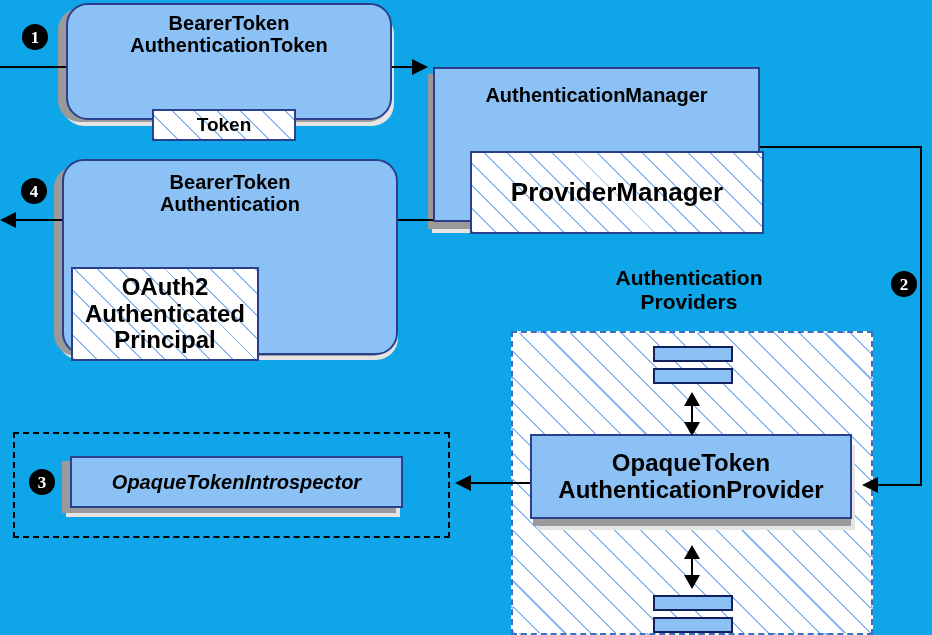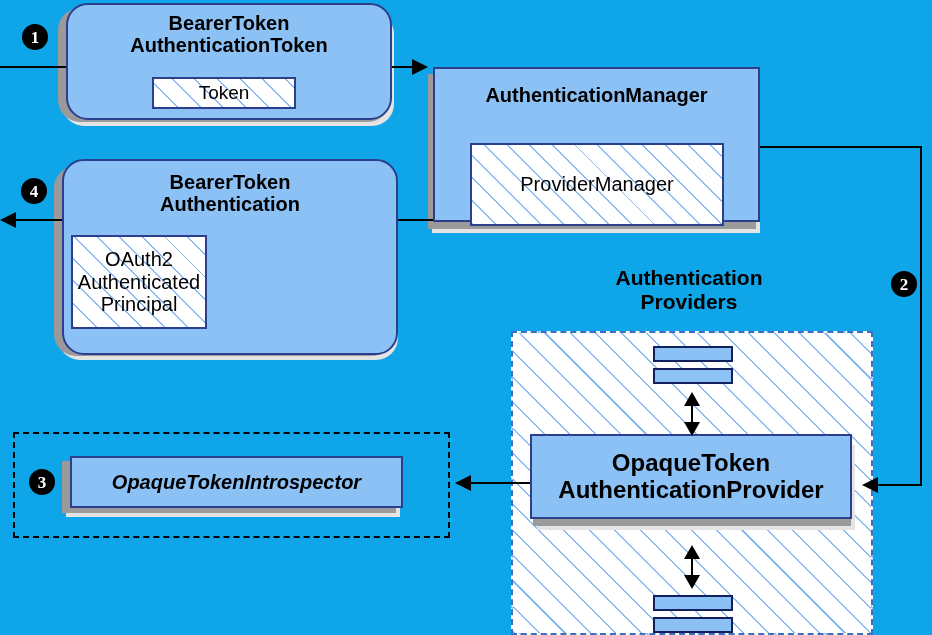--- a/index.html
+++ b/index.html
@@ -59,26 +59,27 @@
     background-image: repeating-linear-gradient(
       45deg,
       rgba(120,175,240,0.85) 0px,
       rgba(120,175,240,0.85) 1.4px,
       rgba(255,255,255,0) 1.4px,
       rgba(255,255,255,0) 16px
     );
     display: flex;
     align-items: center;
     justify-content: center;
-    font-weight: normal;
+    font-weight: bold;
     color: #000;
     text-align: center;
     line-height: 1.12;
     white-space: pre-line;
     z-index: 7;
+    margin-top: 32px;
   }
 
   
   .dashed-black {
     position: absolute;
     box-sizing: border-box;
     border: 2.5px dashed #000000;
     background: transparent;
     z-index: 1;
   }
@@ -189,29 +190,29 @@
   <div class="line-h" style="left:0px; top:66px; width:68px;"></div>
 
   <div class="line-h" style="left:392px; top:66px; width:30px;"></div>
   <div class="arrow arrow-right" style="left:412px; top:59px;"></div>
 
   <div class="shadow-light" style="left:432px; top:78px; width:328px; height:155px;"></div>
   <div class="shadow-dark" style="left:428px; top:74px; width:328px; height:155px;"></div>
   <div class="node" style="left:433px; top:67px; width:327px; height:155px; padding-top:15px;">
     <div class="node-title" style="font-size:20px;">AuthenticationManager</div>
   </div>
-  <div class="hatchbox" style="left:470px; top:143px; width:254px; height:83px; font-size:20px;">ProviderManager</div>
+  <div class="hatchbox" style="left:470px; top:119px; width:294px; height:83px; font-size:26px;">ProviderManager</div>
 
   <div class="shadow-light rounded" style="left:58px; top:170px; width:340px; height:190px;"></div>
   <div class="shadow-dark rounded" style="left:54px; top:166px; width:340px; height:190px;"></div>
   <div class="node" style="left:62px; top:159px; width:336px; height:196px; border-radius:22px; padding-top:10px;">
     <div class="node-title" style="font-size:20px;">BearerToken
 Authentication</div>
   </div>
-  <div class="hatchbox" style="left:71px; top:235px; width:136px; height:94px; font-size:20px;">OAuth2
+  <div class="hatchbox" style="left:71px; top:235px; width:188px; height:94px; font-size:24px;">OAuth2
 Authenticated
 Principal</div>
 
   <div class="marker" style="left:21px; top:178px;">4</div>
 
   <div class="line-h" style="left:398px; top:219px; width:36px;"></div>
 
   <div class="line-h" style="left:14px; top:219px; width:50px;"></div>
   <div class="arrow arrow-left" style="left:0px; top:212px;"></div>
 

